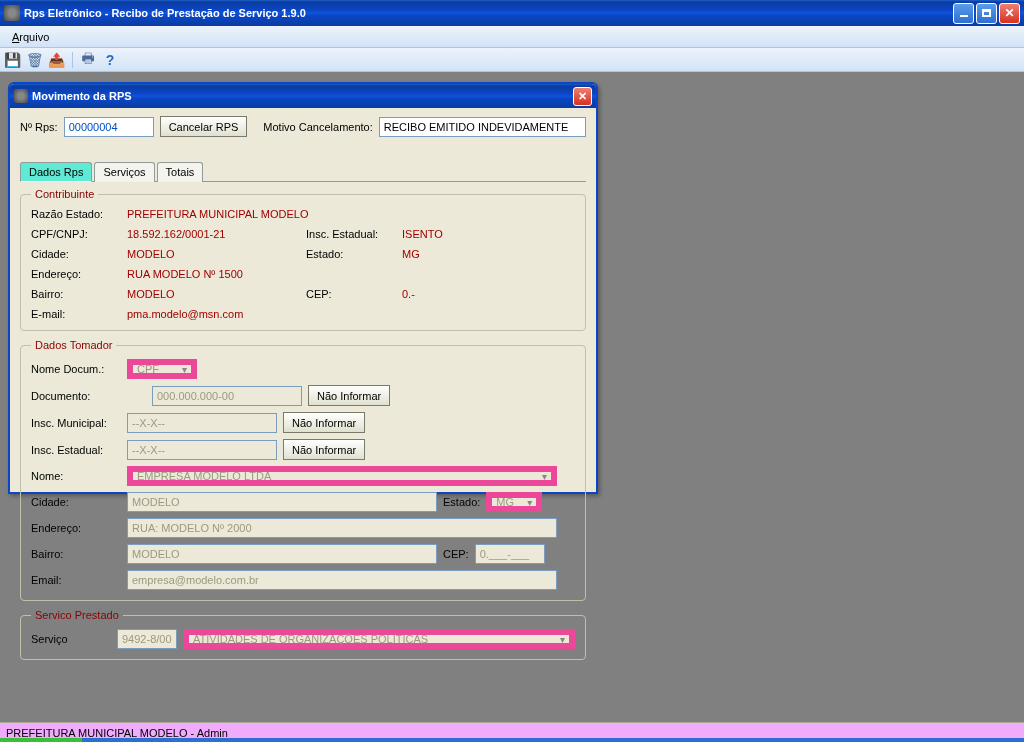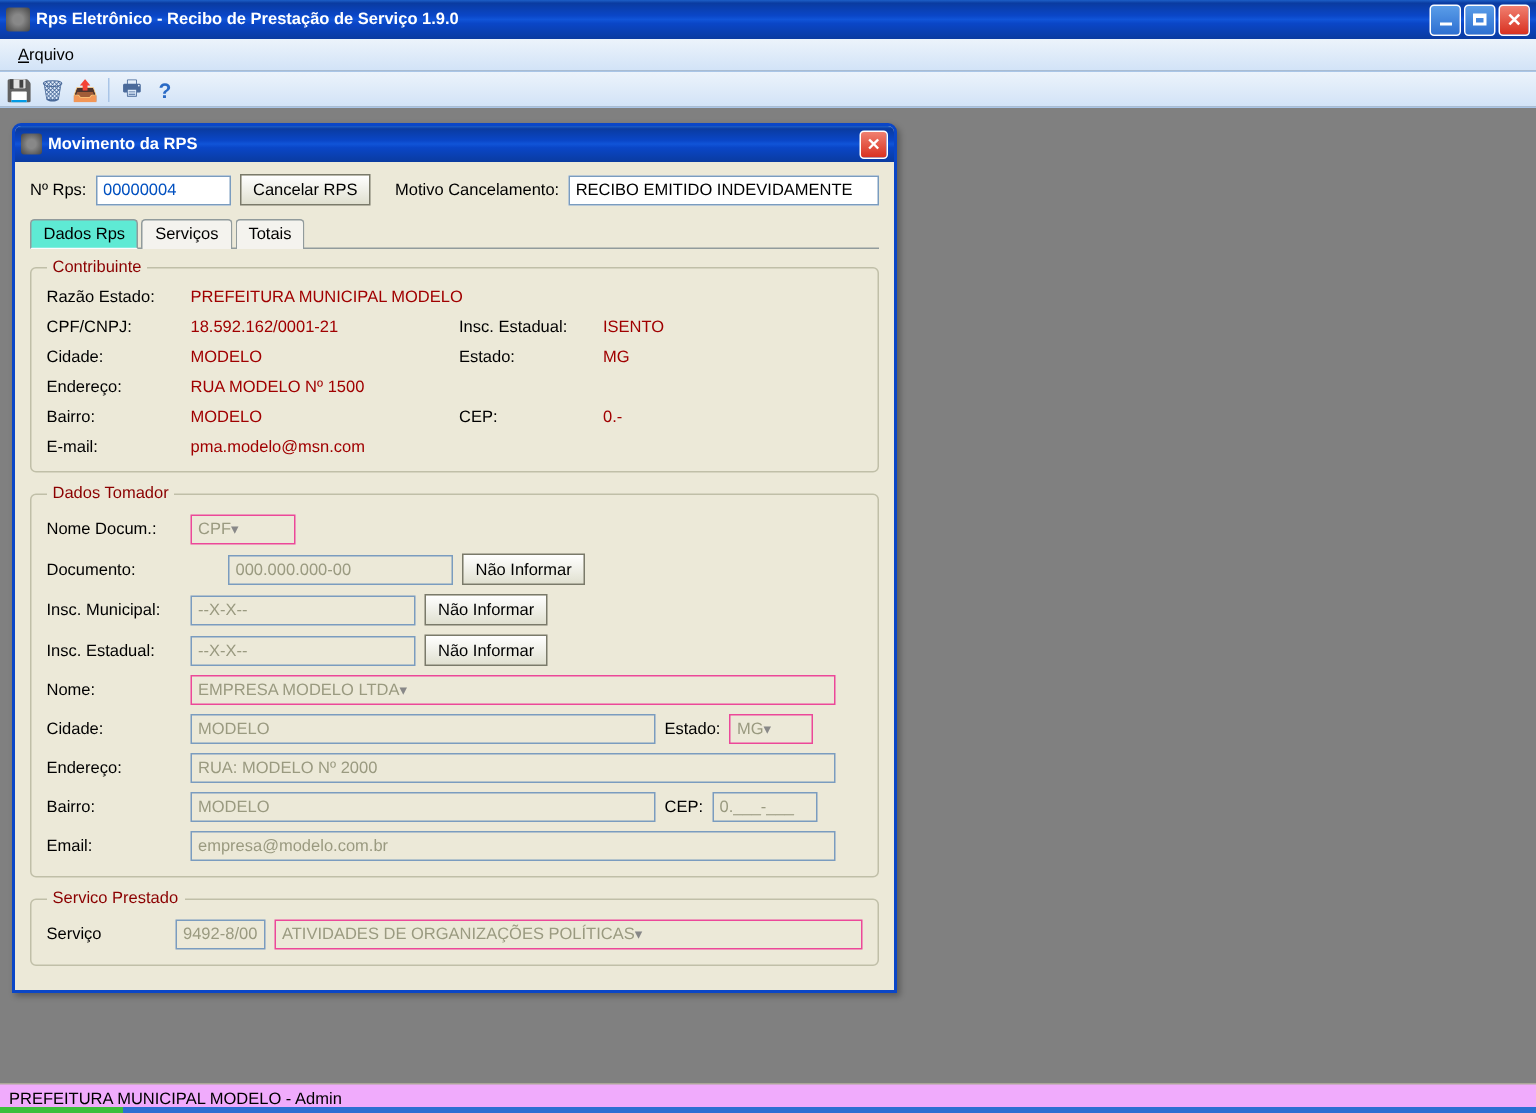--- a/index.html
+++ b/index.html
@@ -19,46 +19,46 @@
 
   .menubar { height: 22px; background: linear-gradient(to bottom, #ecf3fb, #d2e3f7); border-bottom: 1px solid #a9c5e7; display: flex; align-items: center; padding: 0 4px; }
   .menubar .menu { padding: 2px 8px; }
   .menubar .menu u { text-decoration: underline; }
 
   .toolbar { height: 24px; background: linear-gradient(to bottom, #ecf3fb, #d2e3f7); border-bottom: 1px solid #a9c5e7; display: flex; align-items: center; padding: 0 4px; gap: 4px; }
   .tool-icon { width: 18px; height: 18px; display: flex; align-items:center; justify-content:center; font-size:14px; color:#4a6a9a; }
   .tool-sep { width: 1px; height: 16px; background: #a9c5e7; margin: 0 2px; }
 
   
-  .dialog { position: absolute; left: 8px; top: 82px; width: 590px; height: 580px; background: #ece9d8; border: 2px solid #0a46c7; border-radius: 6px 6px 0 0; box-shadow: 2px 2px 4px rgba(0,0,0,0.3); }
+  .dialog { position: absolute; left: 8px; top: 82px; width: 590px; height: 412px; background: #ece9d8; border: 2px solid #0a46c7; border-radius: 6px 6px 0 0; box-shadow: 2px 2px 4px rgba(0,0,0,0.3); }
   .dlg-titlebar { height: 24px; background: linear-gradient(to bottom, #1d5fc7 0%, #0a3ba0 8%, #0a46c7 40%, #1054d8 50%, #0a46c7 60%, #0a3ba0 100%); display: flex; align-items: center; padding: 0 4px; border-radius: 4px 4px 0 0; }
   .dlg-titlebar .t-icon { width: 14px; height: 14px; margin-right: 4px; background: radial-gradient(circle, #888 30%, #444 100%); border-radius: 2px; }
   .dlg-titlebar .t-text { color: #fff; font-weight: bold; flex: 1; }
   .dlg-close { width: 19px; height: 19px; border-radius: 3px; border: 1px solid #fff; background: linear-gradient(to bottom, #f08070, #d83020); color:#fff; display:flex;align-items:center;justify-content:center;font-weight:bold; }
 
   .dlg-body { padding: 8px 10px; }
-  .row-top { display: flex; align-items: center; gap: 6px; margin-bottom: 8px; }
+  .row-top { display: flex; align-items: center; gap: 6px; margin-bottom: 24px; }
   .label { white-space: nowrap; }
   .input { border: 1px solid #7a9cbf; background: #fff; height: 20px; padding: 0 4px; font-size: 11px; }
   .input.ro2 { background: #ece9d8; color: #9a9a80; }
   .button { background: linear-gradient(to bottom, #fff, #e0e0d0); border: 1px solid #7a7a6a; height: 21px; padding: 0 8px; cursor: pointer; }
 
   .tabs { display: flex; border-bottom: 1px solid #919b9c; margin-bottom: 0; }
   .tab { border: 1px solid #919b9c; border-bottom: none; padding: 3px 8px; margin-right: 2px; background: #f4f3ee; position: relative; top: 1px; border-radius: 3px 3px 0 0; }
   .tab.active { background: #5eead4; border-bottom: 1px solid #fcfcfe; z-index: 2; }
   .tab-pane { border: 1px solid #919b9c; border-top: none; background: #fcfcfe; padding: 6px; }
 
   fieldset { border: 1px solid #c0bfa8; border-radius: 4px; margin: 4px 0 8px 0; padding: 8px 10px 10px 10px; }
   fieldset legend { color: #8b0000; padding: 0 4px; font-size: 11px; }
   .grid { display: grid; grid-template-columns: 90px 1fr 90px 1fr; row-gap: 8px; column-gap: 6px; align-items: center; }
   .val-red { color: #a00000; }
 
   .grid2 { display: grid; grid-template-columns: 90px 1fr; row-gap: 6px; column-gap: 6px; align-items: center; }
   .inline { display: flex; align-items: center; gap: 6px; }
-  .combo { border: 1px solid #ec4899; background: #ece9d8; height: 20px; padding: 0 4px; color:#9a9a80; display:flex;align-items:center;}
+  .combo { border: 6px solid #ec4899; background: #ece9d8; height: 20px; padding: 0 4px; color:#9a9a80; display:flex;align-items:center;justify-content:space-between;}
   .combo .chev { color:#888; font-size:10px;}
   
   .statusbar { position: absolute; left: 0; bottom: 0; width: 100%; height: 20px; background: #f0abfc; border-top: 1px solid #aca899; display: flex; align-items: center; padding: 0 6px; }
 
   .taskbar-strip { position:absolute; left:0; bottom:0; width:1024px; height:4px; background:linear-gradient(to right,#3bbf3b 0 8%, #2d6fd1 8% 100%);}
 </style>
 </head>
 <body>
 
 <div class="main-window">

